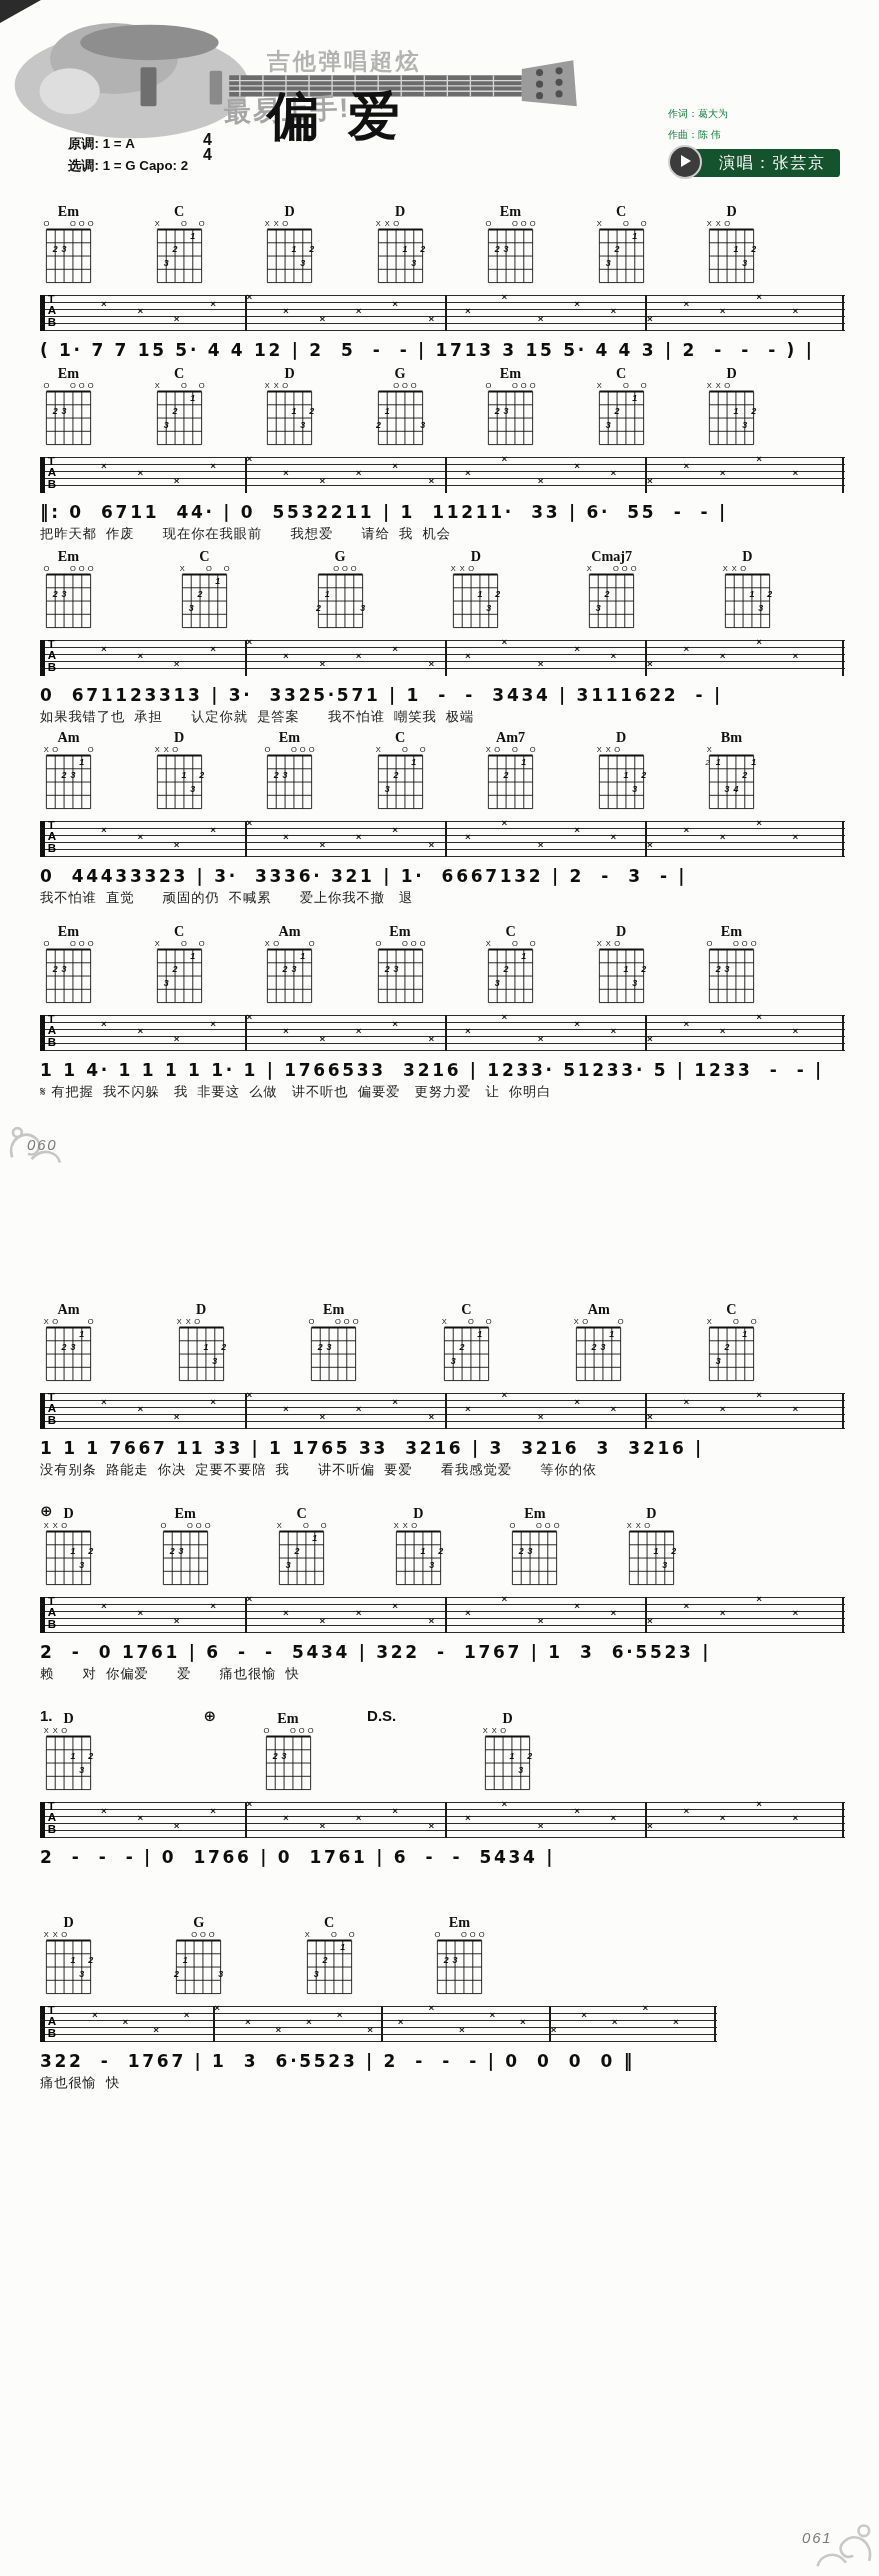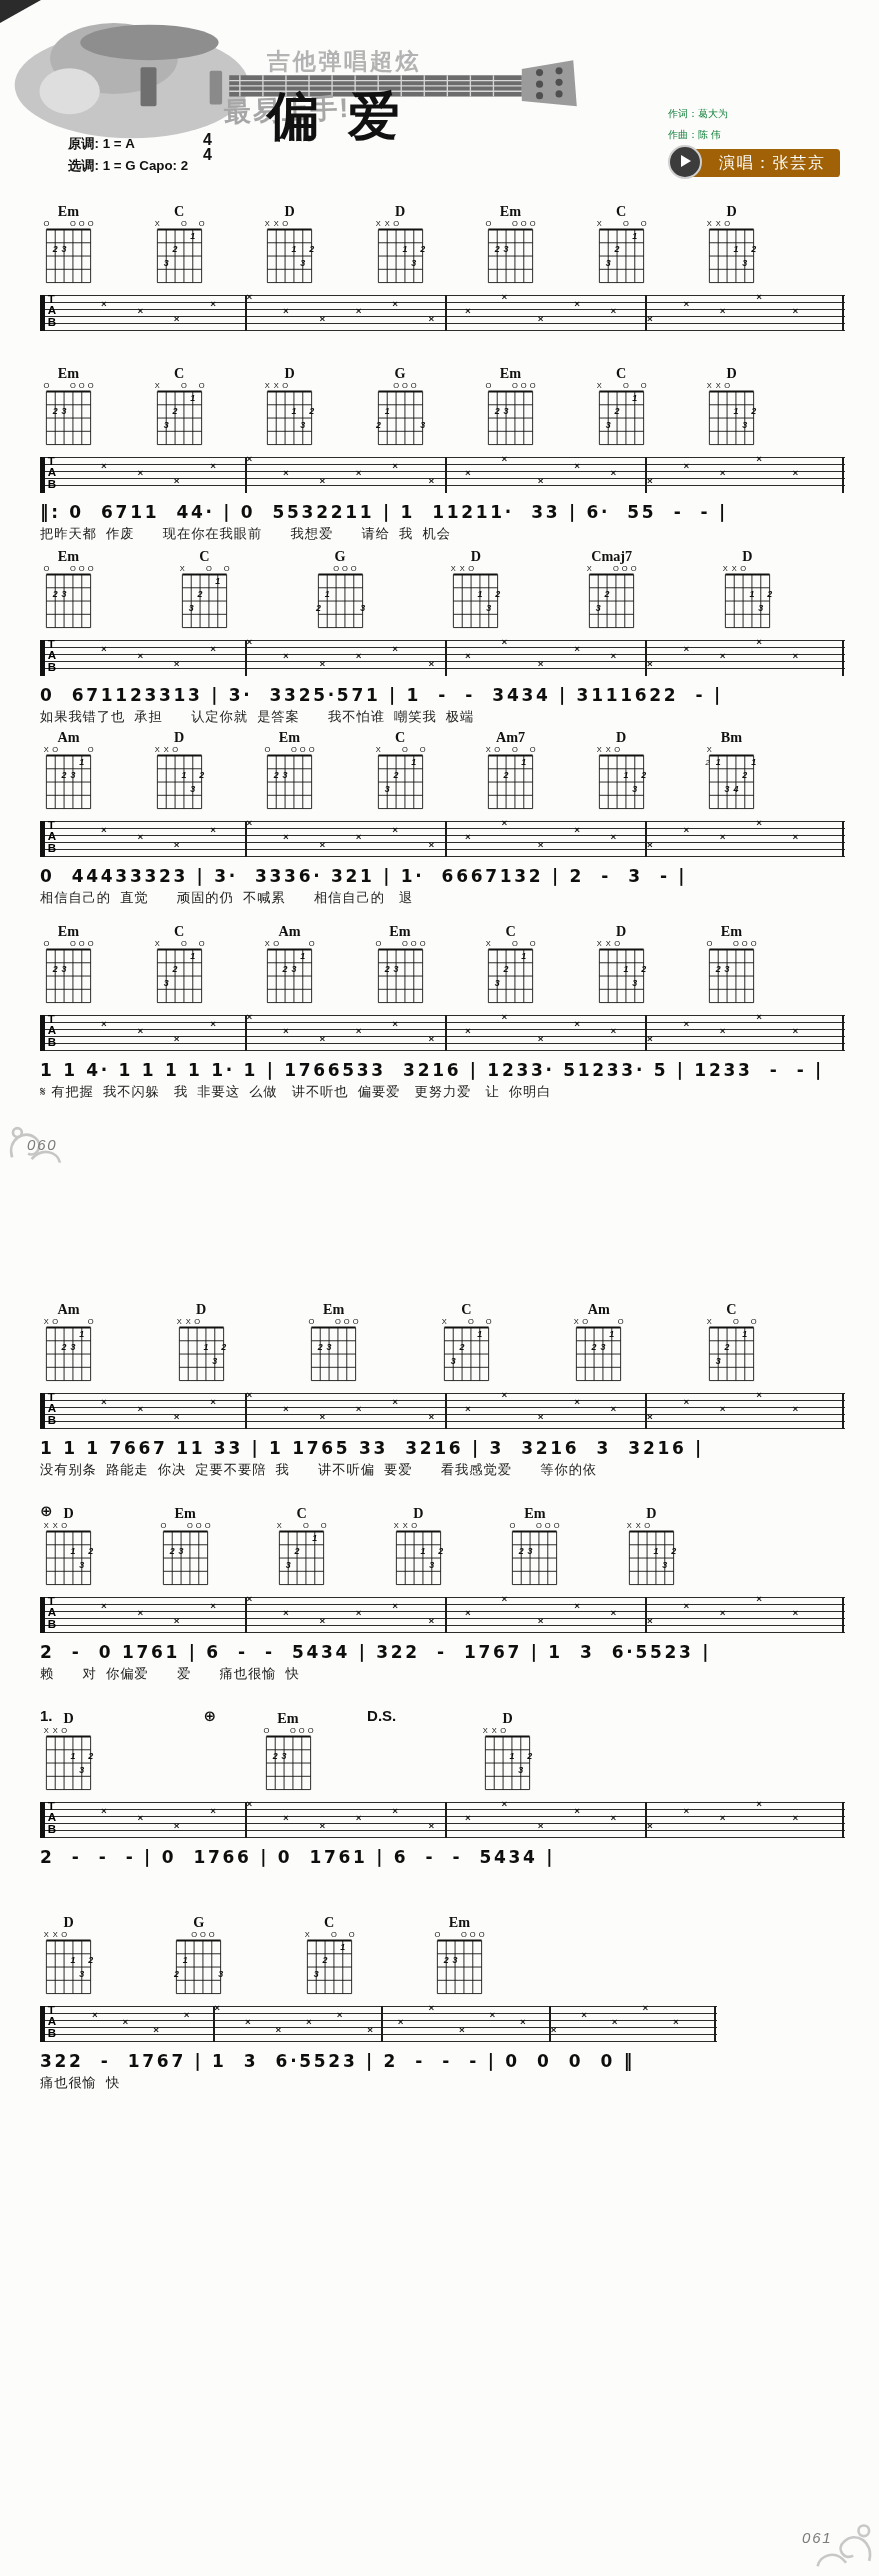--- a/index.html
+++ b/index.html
@@ -6,21 +6,21 @@
   #sheet{position:relative;width:880px;height:2576px;margin:0 auto;background:#fcfcfa;
          font-family:"Liberation Sans","DejaVu Sans",sans-serif;color:#161616;overflow:hidden;}
   
   .curl{position:absolute;left:0;top:0;width:0;height:0;border-top:23px solid #2b2b2b;border-right:41px solid transparent;}
   
   .wm1{position:absolute;left:267px;top:46px;font-size:23px;font-weight:700;color:#b3b3b3;letter-spacing:2.7px;}
   .wm2{position:absolute;left:224px;top:92px;font-size:27px;font-weight:700;color:#a6a6a6;letter-spacing:1.8px;transform:rotate(-2deg);}
   .songtitle{position:absolute;left:267px;top:82px;width:373px;text-align:left;
              font-size:52px;font-weight:900;letter-spacing:7.1px;color:#111;}
   .credits{position:absolute;right:43px;top:103px;width:169px;font-size:10px;line-height:21.3px;color:#15803d;}
-  .badge{position:absolute;right:40px;top:149px;display:flex;align-items:center;background:#a16207;color:#fff;
+  .badge{position:absolute;right:40px;top:149px;display:flex;align-items:center;background:#14532d;color:#fff;
          padding:3.6px 14.2px 3.6px 37px;border-radius:3.6px;font-size:16px;letter-spacing:1.8px;}
   .playicon{position:absolute;left:-14.2px;top:-3.6px;width:34px;height:34px;border-radius:50%;
             background:#3c3c3c;border:2.7px solid #cfcfcf;box-sizing:border-box;}
   .playicon::after{content:"";position:absolute;left:11.6px;top:8px;border-left:10.7px solid #fff;
                    border-top:6.2px solid transparent;border-bottom:6.2px solid transparent;}
   .keys{position:absolute;left:68px;top:133px;font-size:13.3px;font-weight:700;line-height:22px;color:#111;}
   .timesig{position:absolute;left:203px;top:132px;font-size:16px;font-weight:900;line-height:15px;text-align:center;color:#111;}
   
   .system{position:absolute;left:40px;width:800px;}
   .marks{position:absolute;top:-3.6px;left:0;display:flex;gap:151px;font-size:15px;font-weight:900;color:#111;}
@@ -294,20 +294,21 @@
           <span class="xmark" style="left: 57.05%; top: -3.6px;">×</span>
           <span class="xmark" style="left: 61.6%; top: 18px;">×</span>
           <span class="xmark" style="left: 66.15%; top: 3.6px;">×</span>
           <span class="xmark" style="left: 70.7%; top: 10.7px;">×</span>
           <span class="xmark" style="left: 75.25%; top: 18px;">×</span>
           <span class="xmark" style="left: 79.8%; top: 3.6px;">×</span>
           <span class="xmark" style="left: 84.35%; top: 10.7px;">×</span>
           <span class="xmark" style="left: 88.9%; top: -3.6px;">×</span>
           <span class="xmark" style="left: 93.45%; top: 10.7px;">×</span>
         </div>
+        <div class="melody">( 1· 7 7 15 5· 4 4 12 | 2  5  -  - | 1713 3 15 5· 4 4 3 | 2  -  -  - ) |</div>
       </div>
       <div class="system" style="top: 366px;">
         <div class="chordrow">
           <div class="chord">
             <div class="cname">Em</div>
             <div><svg width="55" height="69" viewBox="0 0 62 78">
                 <text x="6" y="9" font-size="8.5" text-anchor="middle" fill="#111">O</text>
                 <text x="36" y="9" font-size="8.5" text-anchor="middle" fill="#111">O</text>
                 <text x="46" y="9" font-size="8.5" text-anchor="middle" fill="#111">O</text>
                 <text x="56" y="9" font-size="8.5" text-anchor="middle" fill="#111">O</text>
@@ -839,21 +840,21 @@
           <span class="xmark" style="left: 61.6%; top: 18px;">×</span>
           <span class="xmark" style="left: 66.15%; top: 3.6px;">×</span>
           <span class="xmark" style="left: 70.7%; top: 10.7px;">×</span>
           <span class="xmark" style="left: 75.25%; top: 18px;">×</span>
           <span class="xmark" style="left: 79.8%; top: 3.6px;">×</span>
           <span class="xmark" style="left: 84.35%; top: 10.7px;">×</span>
           <span class="xmark" style="left: 88.9%; top: -3.6px;">×</span>
           <span class="xmark" style="left: 93.45%; top: 10.7px;">×</span>
         </div>
         <div class="melody">0  44433323 | 3·  3336· 321 | 1·  6667132 | 2  -  3  - |</div>
-        <div class="lyrics">相信自己的  直觉　　顽固的仍  不喊累　　相信自己的　退</div>
+        <div class="lyrics">我不怕谁  直觉　　顽固的仍  不喊累　　爱上你我不撤　退</div>
       </div>
       <div class="system" style="top: 924px;">
         <div class="chordrow">
           <div class="chord">
             <div class="cname">Em</div>
             <div><svg width="55" height="69" viewBox="0 0 62 78">
                 <text x="6" y="9" font-size="8.5" text-anchor="middle" fill="#111">O</text>
                 <text x="36" y="9" font-size="8.5" text-anchor="middle" fill="#111">O</text>
                 <text x="46" y="9" font-size="8.5" text-anchor="middle" fill="#111">O</text>
                 <text x="56" y="9" font-size="8.5" text-anchor="middle" fill="#111">O</text>

